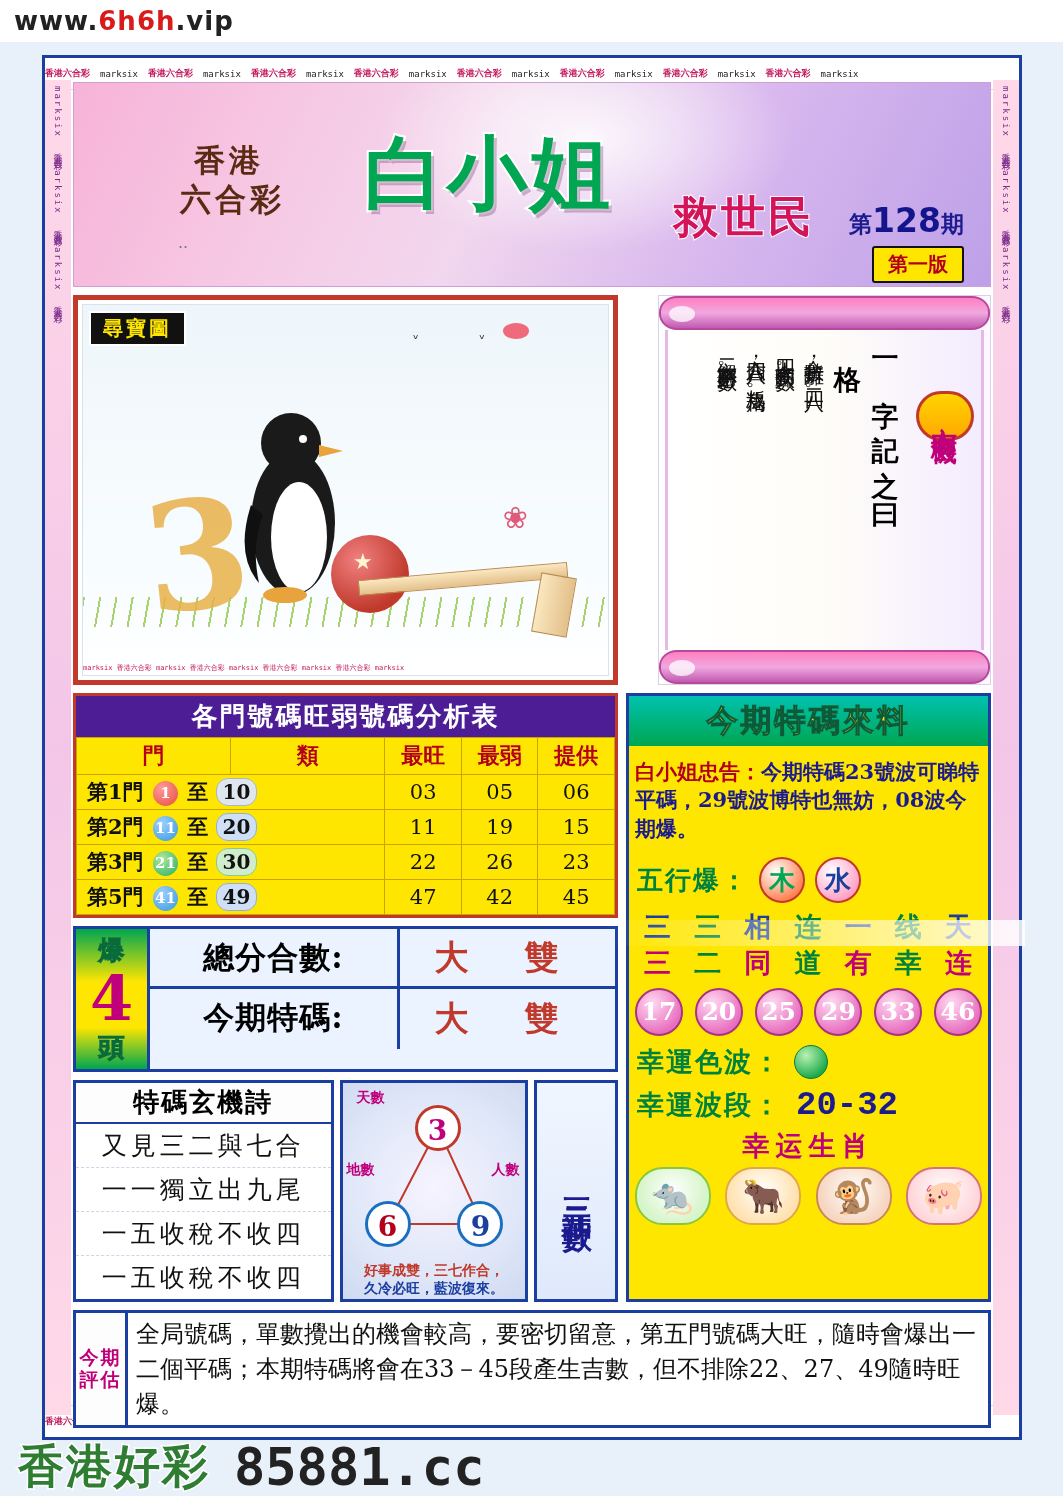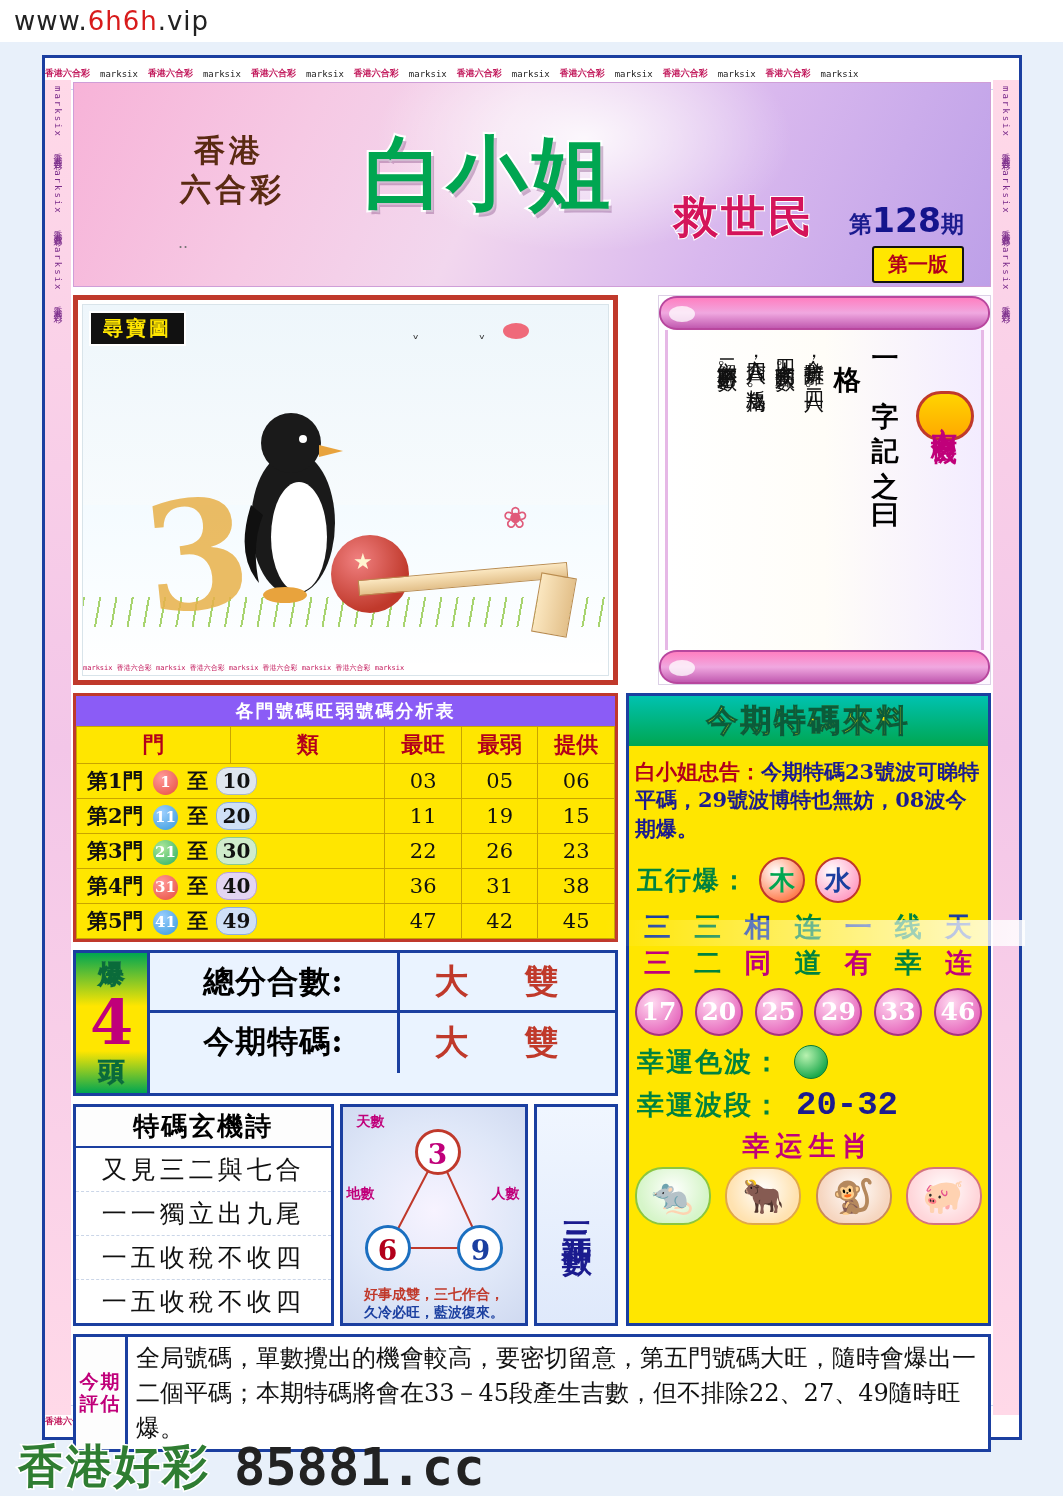--- a/index.html
+++ b/index.html
@@ -12,21 +12,21 @@
     overflow: hidden;
     position: relative;
   }
   .topbar {
     height: 42px;
     background: #ffffff;
     display: flex;
     align-items: center;
     padding-left: 14px;
     font-size: 26px;
-    font-weight: normal;
+    font-weight: bold;
     letter-spacing: 1px;
   }
   .topbar .w { color: #222; }
   .topbar .red { color: #d81b1b; }
   .sheet {
     position: absolute;
     left: 42px;
     top: 55px;
     width: 980px;
     height: 1385px;
@@ -83,21 +83,21 @@
     background: linear-gradient(115deg,#f7b3d8 0%, #f6c9e4 25%, #f2d7ee 45%, #d9b8ee 70%, #bda0e8 100%);
     border: 1px solid #cf9ed8;
     overflow: hidden;
   }
   .banner .glow {
     position: absolute;
     left: 300px; top: -60px; width: 420px; height: 230px;
     background: radial-gradient(ellipse at center, rgba(255,255,255,.85), rgba(255,255,255,0) 70%);
   }
   .hk-label {
-    position: absolute; left: 120px; top: 48px;
+    position: absolute; left: 120px; top: 58px;
     font-size: 31px; font-weight: bold; color: #5a2a12;
     line-height: 1.25; letter-spacing: 4px;
     font-family: "DejaVu Serif", "Liberation Serif", serif;
   }
   .hk-label .l2 { margin-left: -14px; }
   .maintitle {
     position: absolute; left: 290px; top: 38px;
     font-size: 80px; font-weight: bold;
     color: #00a651;
     -webkit-text-stroke: 4px #fff;
@@ -230,21 +230,21 @@
     font-family: "DejaVu Serif", serif;
   }
 
   
   .row-mid { display: flex; margin-top: 8px; }
   .left-col { width: 545px; }
   .right-col { flex: 1; margin-left: 8px; }
 
   .tbl-box { border: 3px solid #c0392b; background: #ffe600; }
   .tbl-title {
-    background: #8b5cf6; color: #fff; font-size: 18px; font-weight: bold;
+    background: #4c1d95; color: #fff; font-size: 26px; font-weight: bold;
     text-align: center; padding: 3px 0; letter-spacing: 2px;
     font-family: "DejaVu Serif", serif;
   }
   table.analysis { width: 100%; border-collapse: collapse; }
   table.analysis th, table.analysis td {
     border: 1px solid #c9a400; text-align: center;
     font-size: 21px; padding: 3px 0; color: #111;
     font-family: "DejaVu Serif","Liberation Serif",serif;
   }
   table.analysis th { color: #b3001b; font-size: 22px; font-weight: bold; background: #ffe600;}
@@ -593,31 +593,20 @@
                 <span class="cball green">21</span>
                 <span>至</span>
                 <span class="pill g">30</span>
               </td>
               <td>22</td>
               <td>26</td>
               <td>23</td>
             </tr>
             <tr>
               <td class="gate" colspan="2">
-                <span>第4門</span>
-                <span class="cball red">31</span>
-                <span>至</span>
-                <span class="pill p">40</span>
-              </td>
-              <td>36</td>
-              <td>31</td>
-              <td>38</td>
-            </tr>
-            <tr>
-              <td class="gate" colspan="2">
                 <span>第5門</span>
                 <span class="cball blue">41</span>
                 <span>至</span>
                 <span class="pill b">49</span>
               </td>
               <td>47</td>
               <td>42</td>
               <td>45</td>
             </tr>
           </tbody>

